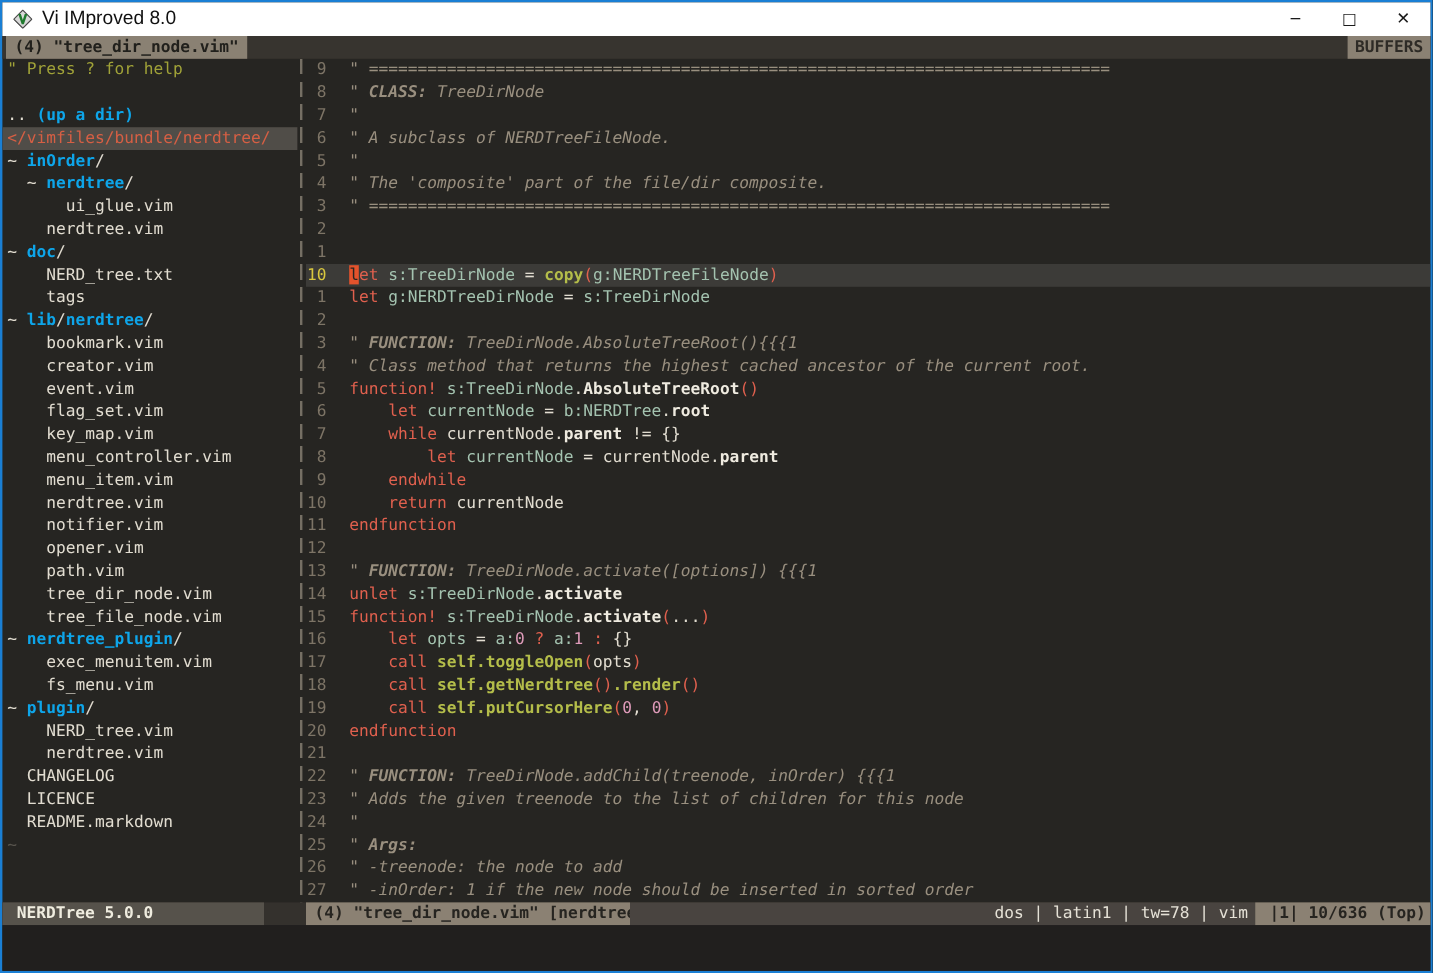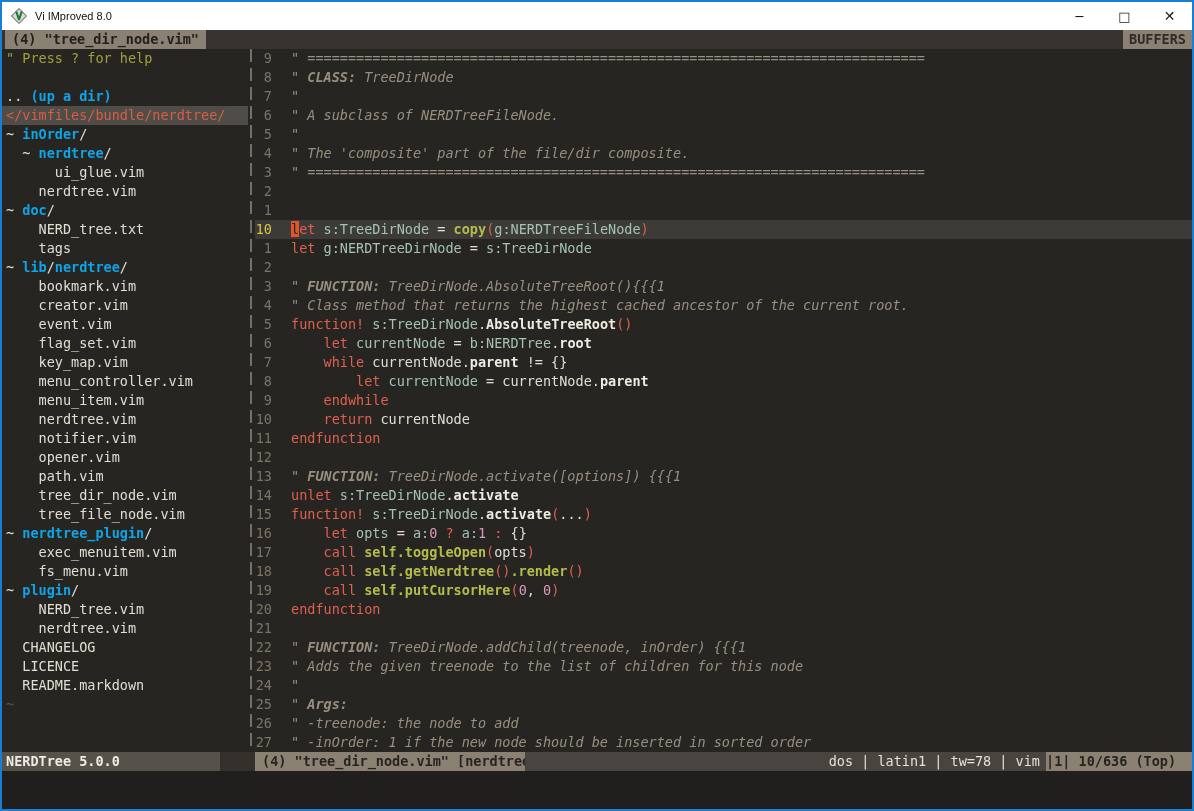--- a/index.html
+++ b/index.html
@@ -4,21 +4,21 @@
 <style>
   html,body{margin:0;padding:0;background:#000;}
   .window{
     position:relative;width:1194px;height:811px;box-sizing:border-box;
     border:2px solid #1a7fd4;background:#262522;display:flex;flex-direction:column;
     font-family:"DejaVu Sans Mono", monospace;font-size:13.5px;
   }
   
   .titlebar{height:28px;background:#ffffff;display:flex;align-items:center;flex:none;}
   .titlebar .vicon{width:16px;height:16px;margin:0 8px 0 9px;flex:none;}
-  .titlebar .title{font-family:"Liberation Sans", sans-serif;font-size:11px;color:#101010;flex:1;}
+  .titlebar .title{font-family:"Liberation Sans", sans-serif;font-size:16px;color:#101010;flex:1;}
   .winbtn{width:45px;height:28px;display:flex;align-items:center;justify-content:center;
     color:#1a1a1a;font-size:13px;font-family:"DejaVu Sans", sans-serif;flex:none;cursor:default;}
   .winbtn.close{font-size:14px;}
   
   .tabline{height:19px;background:#37342f;display:flex;flex:none;line-height:19px;white-space:pre;}
   .tab{background:#8a8173;color:#21201c;font-weight:bold;padding:0 7px;margin-left:3px;flex:none;}
   .tabfill{flex:1;}
   .bufferslab{background:#8a8173;color:#2e2b26;font-weight:bold;padding:0 6px;flex:none;}
   
   .main{flex:1;display:flex;overflow:hidden;}
@@ -45,25 +45,25 @@
   .tk-cmb{color:#998f7f;font-style:italic;font-weight:bold;}
   .tk-cur{background:#e4532c;color:#262522;}
   
   .tk-help{color:#a0a238;}
   .tk-dir{color:#0ea5e9;font-weight:bold;}
   .tk-file{color:#e2ddd1;}
   .tk-root{color:#d65f44;}
   .tk-nontext{color:#57544d;}
   
   .statusline{height:19px;line-height:19px;display:flex;flex:none;white-space:pre;background:#34312d;}
-  .st-nerdtree{width:218px;flex:none;background:#56524b;color:#efecdf;font-weight:bold;padding-left:4px;box-sizing:border-box;}
+  .st-nerdtree{width:218px;flex:none;background:#56524b;color:#efecdf;font-weight:bold;padding-left:12px;box-sizing:border-box;}
   .st-gap{width:35px;flex:none;}
   .st-file{width:270px;flex:none;background:#8b8173;color:#262420;font-weight:bold;padding-left:7px;box-sizing:border-box;}
   .st-opts{flex:1;background:#494440;color:#e5e1d6;text-align:right;padding-right:6px;padding-left:7px;}
-  .st-ruler{width:146px;flex:none;background:#8b8173;color:#262420;font-weight:bold;padding-left:0;box-sizing:border-box;}
+  .st-ruler{width:146px;flex:none;background:#8b8173;color:#262420;font-weight:bold;padding-left:12px;box-sizing:border-box;}
   
   .cmdline{height:38px;flex:none;background:#211f1e;}
 </style>
 </head>
 <body>
 
 <div class="window">
 
   <div class="titlebar">
     <svg class="vicon" viewBox="0 0 16 16">

